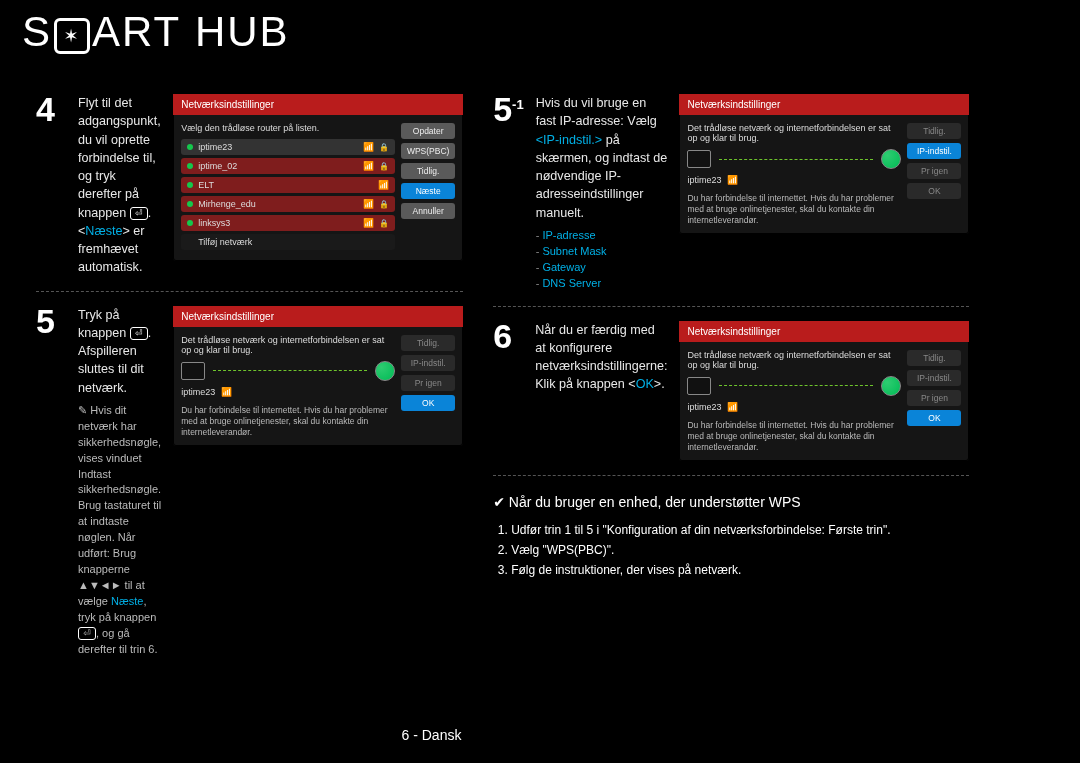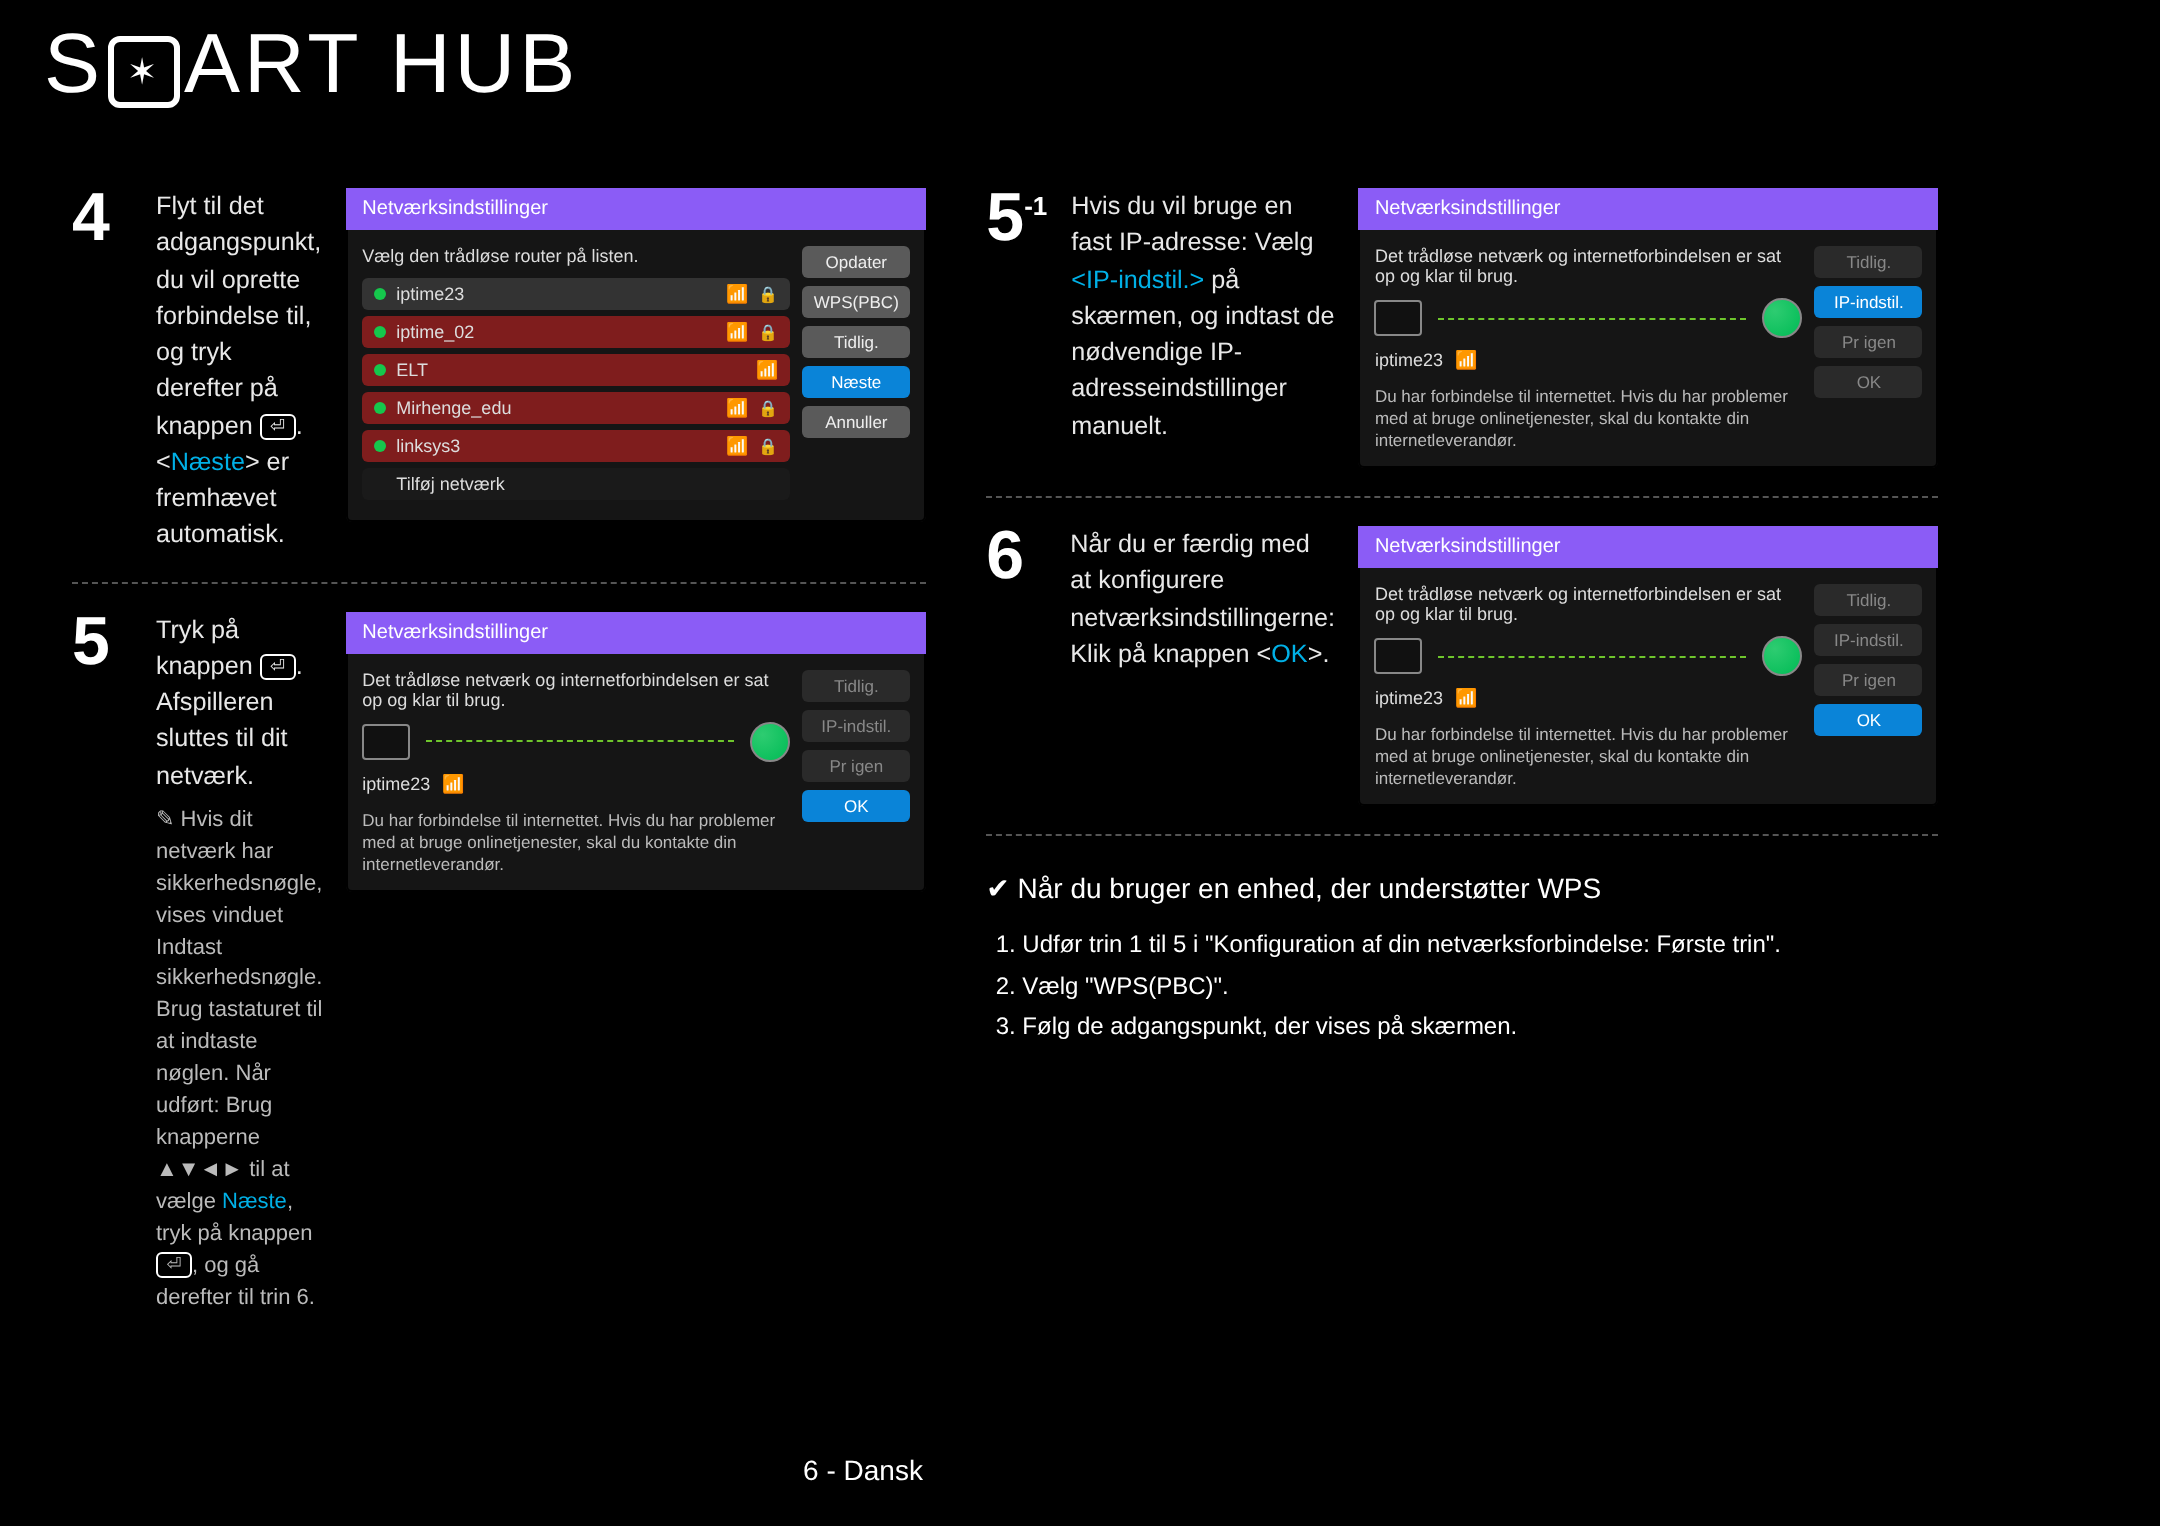--- a/index.html
+++ b/index.html
@@ -27,21 +27,21 @@
   .text{font-size:12.6px;line-height:1.45;flex:1;color:#e8e8e8}
   .text .hl{color:var(--cyan)}
   .text .ok{color:var(--cyan)}
   .text .sub{font-size:11px;color:#bbb;display:block;margin-top:6px}
   .bullets{margin-top:6px;font-size:11px;color:#888;padding-left:0}
   .bullets div::before{content:"- ";color:#888}
   .bullets span{color:var(--cyan)}
   .enter{display:inline-block;border:1px solid #fff;border-radius:3px;width:16px;height:11px;font-size:9px;line-height:11px;text-align:center;vertical-align:middle}
   
   .tv{background:#151515;border-radius:3px;width:290px;flex-shrink:0;font-size:9.5px;color:#ddd;box-shadow:0 0 0 1px #000 inset}
-  .tv-head{background:#8b5cf6;color:#fff;padding:5px 8px;font-size:10px}
+  .tv-head{background:#b91c1c;color:#fff;padding:5px 8px;font-size:10px}
   .tv-body{padding:8px 8px 8px 8px;display:flex;gap:6px}
   .tv-main{flex:1}
   .tv-side{display:flex;flex-direction:column;gap:4px;width:54px}
   .pill{background:var(--pill);border-radius:3px;text-align:center;padding:3px 2px;font-size:8.5px;color:#eee}
   .pill.hl{background:var(--pill-hl);color:#fff}
   .pill.ghost{background:#2a2a2a;color:#888}
   .router-list .item{display:flex;align-items:center;gap:5px;background:#7f1d1d;border-radius:3px;padding:3px 6px;margin-bottom:3px}
   .router-list .item.sel{background:#333}
   .router-list .dot{width:6px;height:6px;border-radius:50%;background:#15c74c}
   .router-list .name{flex:1;font-size:9px}
@@ -171,20 +171,26 @@
         </div>
       </div>
     </div>
 
     <div class="col">
 
       <div class="row">
         <div class="num"><span>5</span><sup>-1</sup></div>
         <div class="text">
           <span>Hvis du vil bruge en fast IP-adresse: Vælg </span><span class="hl">&lt;IP-indstil.&gt;</span><span> på skærmen, og indtast de nødvendige IP-adresseindstillinger manuelt.</span>
+          <div class="bullets">
+            <div><span>IP-adresse</span></div>
+            <div><span>Subnet Mask</span></div>
+            <div><span>Gateway</span></div>
+            <div><span>DNS Server</span></div>
+          </div>
         </div>
         <div class="tv">
           <div class="tv-head">Netværksindstillinger</div>
           <div class="tv-body">
             <div class="tv-main">
               <div class="tv-caption">Det trådløse netværk og internetforbindelsen er sat op og klar til brug.</div>
               <div class="status">
                 <div class="dev"></div>
                 <div class="link"></div>
                 <div class="globe"></div>
@@ -234,20 +240,20 @@
             </div>
           </div>
         </div>
       </div>
 
       <div class="wps">
         <h3>✔  Når du bruger en enhed, der understøtter WPS</h3>
         <ol>
           <li>Udfør trin 1 til 5 i "Konfiguration af din netværksforbindelse: Første trin".</li>
           <li>Vælg "WPS(PBC)".</li>
-          <li>Følg de adgangspunkt, der vises på skærmen.</li>
+          <li>Følg de instruktioner, der vises på netværk.</li>
         </ol>
       </div>
     </div>
   </div>
 
   <div class="footer">6 - Dansk</div>
 </div>
 
 </body></html>

